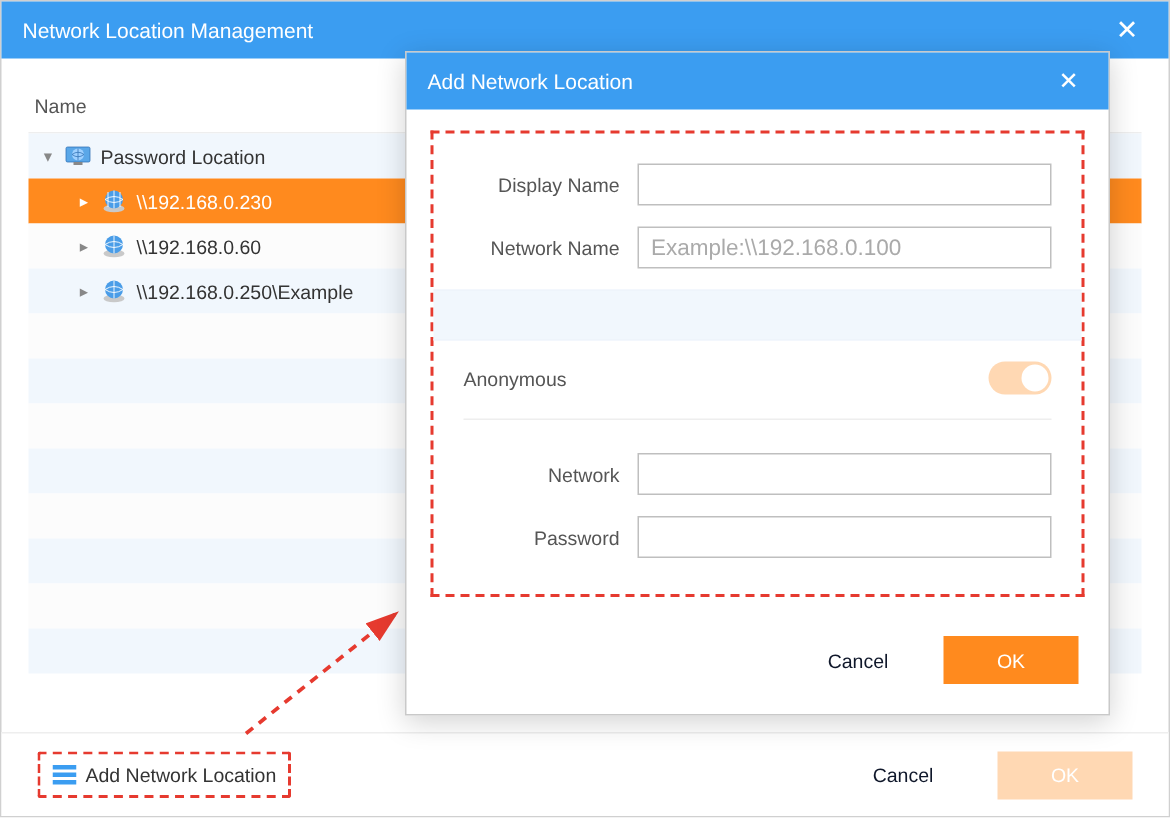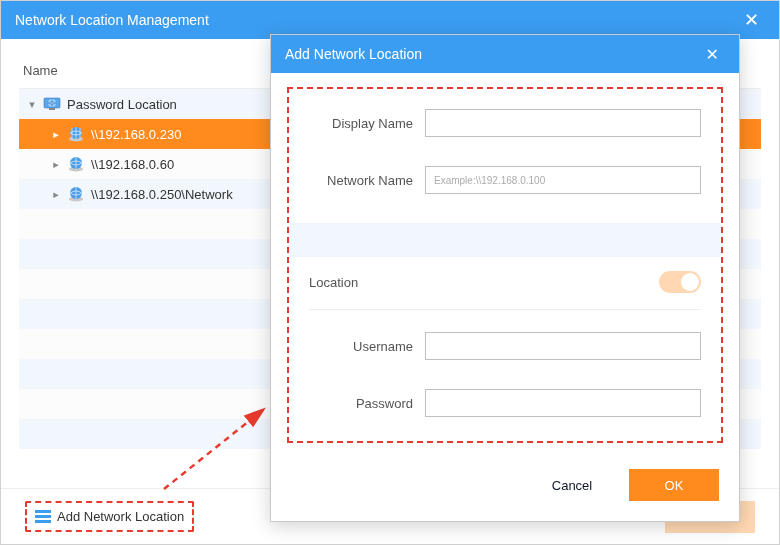--- a/index.html
+++ b/index.html
@@ -31,24 +31,24 @@
     .btn { min-width: 90px; height: 32px; display: flex; align-items: center; justify-content: center; font-size: 13px; cursor: pointer; border: none; }
     .btn-cancel { background: transparent; color: #0f172a; }
     .btn-ok-disabled { background: #ffd8b3; color: #fff; }
 
     
     .modal { position: absolute; top: 34px; left: 270px; width: 470px; background: #fff; border: 1px solid #c9c9c9; box-shadow: 0 4px 18px rgba(0,0,0,0.18); }
     .modal-titlebar { height: 38px; background: #3b9df1; color: #fff; display: flex; align-items: center; justify-content: space-between; padding: 0 14px; font-size: 14px; }
     .modal-close { font-size: 16px; cursor: pointer; padding: 0 6px; }
     .modal-body { padding: 14px 16px 10px 16px; }
     .dashed-area { border: 2px dashed #e63a2f; padding: 20px 20px 24px 20px; }
-    .form-row { display: flex; align-items: center; margin-bottom: 29px; }
+    .form-row { display: flex; align-items: center; margin-bottom: 14px; }
     .form-row:last-child { margin-bottom: 0; align-items: center; }
     .form-label { width: 116px; text-align: right; font-size: 13px; color: #555; padding-right: 12px; }
-    .form-input { flex: 1; height: 28px; border: 1px solid #bfbfbf; padding: 0 8px; font-size: 10px; color: #333; }
+    .form-input { flex: 1; height: 28px; border: 1px solid #bfbfbf; padding: 0 8px; font-size: 15px; color: #333; }
     .form-input::placeholder { color: #aaa; }
     .section-gap { height: 34px; margin: 14px -20px; background: #f1f7fd; border-top: 1px solid #eef4fb; border-bottom: 1px solid #eef4fb; }
     .anon-row { display: flex; align-items: center; justify-content: space-between; padding: 0 0 16px 0; border-bottom: 1px solid #eee; margin-bottom: 22px; }
     .anon-label { font-size: 13px; color: #555; }
     .toggle { width: 42px; height: 22px; background: #ffd8b3; border-radius: 11px; position: relative; cursor: pointer; }
     .toggle-knob { width: 18px; height: 18px; background: #fff; border-radius: 50%; position: absolute; top: 2px; right: 2px; }
 
     .modal-footer { display: flex; justify-content: flex-end; gap: 12px; padding: 16px 20px 20px 20px; }
     .btn-ok { background: #ff8a1e; color: #fff; }
 
@@ -110,21 +110,21 @@
       <div class="tree-row stripe-even">
         <span class="indent1"></span>
         <span class="chevron">▸</span>
         <span class="net-icon">
           <svg viewBox="0 0 18 18">
               <ellipse cx="9" cy="14" rx="7" ry="2.5" fill="#c9c9c9"></ellipse>
               <circle cx="9" cy="8" r="6" fill="#4a9de8"></circle>
               <path d="M3 8 Q9 4 15 8 M3 8 Q9 12 15 8 M9 2 L9 14" stroke="#fff" stroke-width="0.6" fill="none"></path>
             </svg>
         </span>
-        <span>\\192.168.0.250\Network</span>
+        <span>\\192.168.0.250\Example</span>
       </div>
 
       <div class="tree-row stripe-odd"></div>
       <div class="tree-row stripe-even"></div>
       <div class="tree-row stripe-odd"></div>
       <div class="tree-row stripe-even"></div>
       <div class="tree-row stripe-odd"></div>
       <div class="tree-row stripe-even"></div>
       <div class="tree-row stripe-odd"></div>
       <div class="tree-row stripe-even"></div>
@@ -172,28 +172,28 @@
       </div>
 
       <div class="form-row">
         <div class="form-label">Network Name</div>
         <input class="form-input" placeholder="Example:\\192.168.0.100" style="">
       </div>
 
       <div class="section-gap"></div>
 
       <div class="anon-row">
-        <span class="anon-label">Location</span>
+        <span class="anon-label">Anonymous</span>
         <div class="toggle">
           <div class="toggle-knob"></div>
         </div>
       </div>
 
       <div class="form-row">
-        <div class="form-label">Username</div>
+        <div class="form-label">Network</div>
         <input class="form-input" value="" style="">
       </div>
 
       <div class="form-row">
         <div class="form-label">Password</div>
         <input type="password" class="form-input" value="" style="">
       </div>
 
     </div>
   </div>

